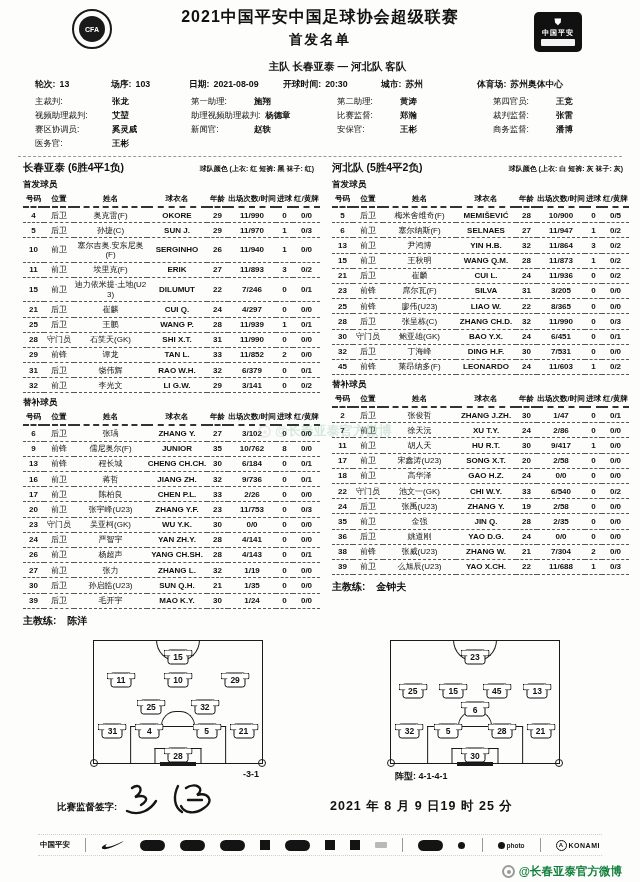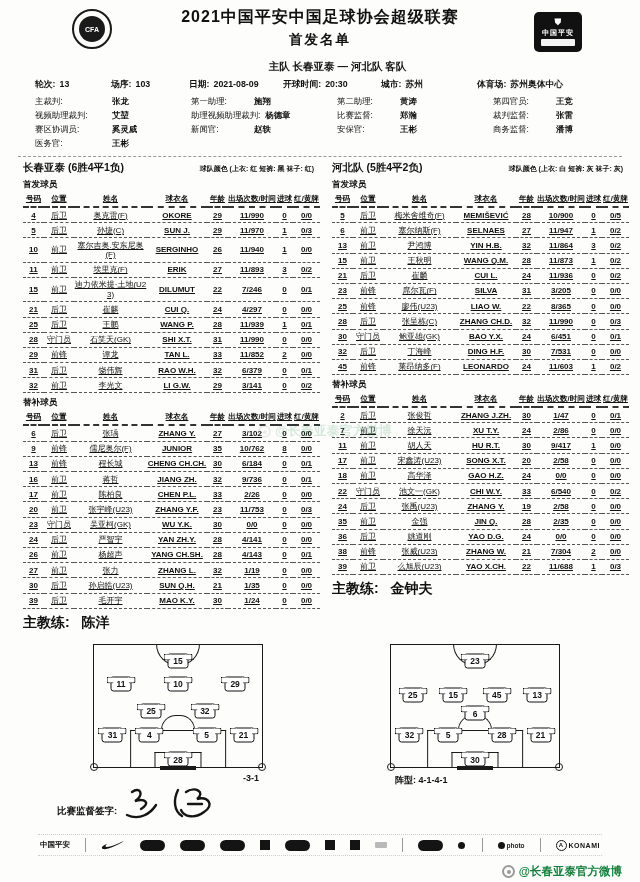--- a/index.html
+++ b/index.html
@@ -37,34 +37,34 @@
   .officials .val { font-weight:bold; white-space:nowrap; }
   .hr-dashed { border:none; border-top:1px dashed #9a9a9a; margin:7px 18px 4px 18px; }
 
   
   .teams { display:flex; gap:18px; margin:0 23px; }
   .team-col { width:291px; }
   .team-head { display:flex; align-items:baseline;text-align:right; }
   .team-name { font-size:10.5px; font-weight:bold; white-space:nowrap; }
   .team-colors { font-size:7px; font-weight:bold; margin-left:auto; white-space:nowrap; }
   .sec-label { font-size:8.6px; font-weight:bold; margin:4px 0 2px 0; }
-  table.roster { width:100%; border-collapse:collapse; table-layout:fixed; font-size:8px;text-decoration:underline; }
+  table.roster { width:100%; border-collapse:collapse; table-layout:fixed; font-size:8px; }
   table.roster th { font-size:7.6px; font-weight:bold; border-bottom:2px dashed #333; padding:1px 0 2px 0; white-space:nowrap; overflow:hidden; }
   table.roster td { text-align:center; border-bottom:1px dashed #555; padding:2.5px 0; line-height:1.15; word-break:break-all; }
   table.roster th:nth-child(1), table.roster td:nth-child(1){ width:21px; }
   table.roster th:nth-child(2), table.roster td:nth-child(2){ width:30px; }
   table.roster th:nth-child(3), table.roster td:nth-child(3){ width:73px; }
   table.roster th:nth-child(4), table.roster td:nth-child(4){ width:60px; }
   table.roster th:nth-child(5), table.roster td:nth-child(5){ width:21px; }
   table.roster th:nth-child(6), table.roster td:nth-child(6){ width:48px; }
   table.roster th:nth-child(7), table.roster td:nth-child(7){ width:17px; }
   table.roster th:nth-child(8), table.roster td:nth-child(8){ width:27px; }
   td.jersey { font-weight:bold; }
   td.num, td.stat { font-weight:bold; }
-  .coach-line { font-size:14px; font-weight:bold; margin-top:5px; }
+  .coach-line { font-size:10px; font-weight:bold; margin-top:5px; }
   .coach-line .cv { margin-left:8px; }
 
   
   .bottom { position:relative; height:222px; margin-top:8px; }
   .pitch { position:absolute; width:170px; height:124px; border:1.5px solid #1a1a1a; background:#fdfdfc; }
   .pitch.left { left:93px; top:4px; } .pitch.right { left:390px; top:4px; }
   .pen-box { position:absolute; bottom:-1px; left:50%; transform:translateX(-50%); width:57%; height:31%; border:1.2px solid #1a1a1a; border-bottom:none; }
   .goal-box { position:absolute; bottom:-1px; left:50%; transform:translateX(-50%); width:28%; height:13%; border:1.2px solid #1a1a1a; border-bottom:none; }
   .goal-bar { position:absolute; bottom:-3px; left:50%; transform:translateX(-50%); width:36px; height:3.5px; background:#1a1a1a; }
   .center-arc { position:absolute; top:-1px; left:50%; transform:translateX(-50%); width:44px; height:22px; border:1.2px solid #1a1a1a; border-top:none; border-radius:0 0 44px 44px; }
@@ -795,20 +795,21 @@
     <div class="formation-label fl-right">阵型: 4-1-4-1</div>
     <div class="sig-label">比赛监督签字:</div>
     <svg class="sig-svg" width="110" height="48" viewBox="0 0 110 48">
       <g fill="none" stroke="#151515" stroke-width="2.4" stroke-linecap="round">
         <path d="M14 10 C22 4 27 13 17 19 C27 16 33 21 23 27 M9 33 C22 39 33 31 38 23"></path>
         <path d="M60 8 C55 18 56 29 64 34"></path>
         <path d="M68 10 C77 4 88 10 79 17 C90 14 97 23 86 30 C77 37 66 35 63 28"></path>
         <path d="M70 22 L84 22"></path>
       </g>
     </svg>
+    <div class="datetime">2021 年 8 月 9 日19 时 25 分</div>
   </div>
 
   <div class="sponsors">
       <div class="sp">
         <span class="sp-text2">中国平安</span>
       </div>
       <div class="sp">
         <span class="sp-div"></span>
       </div>
       <div class="sp">

